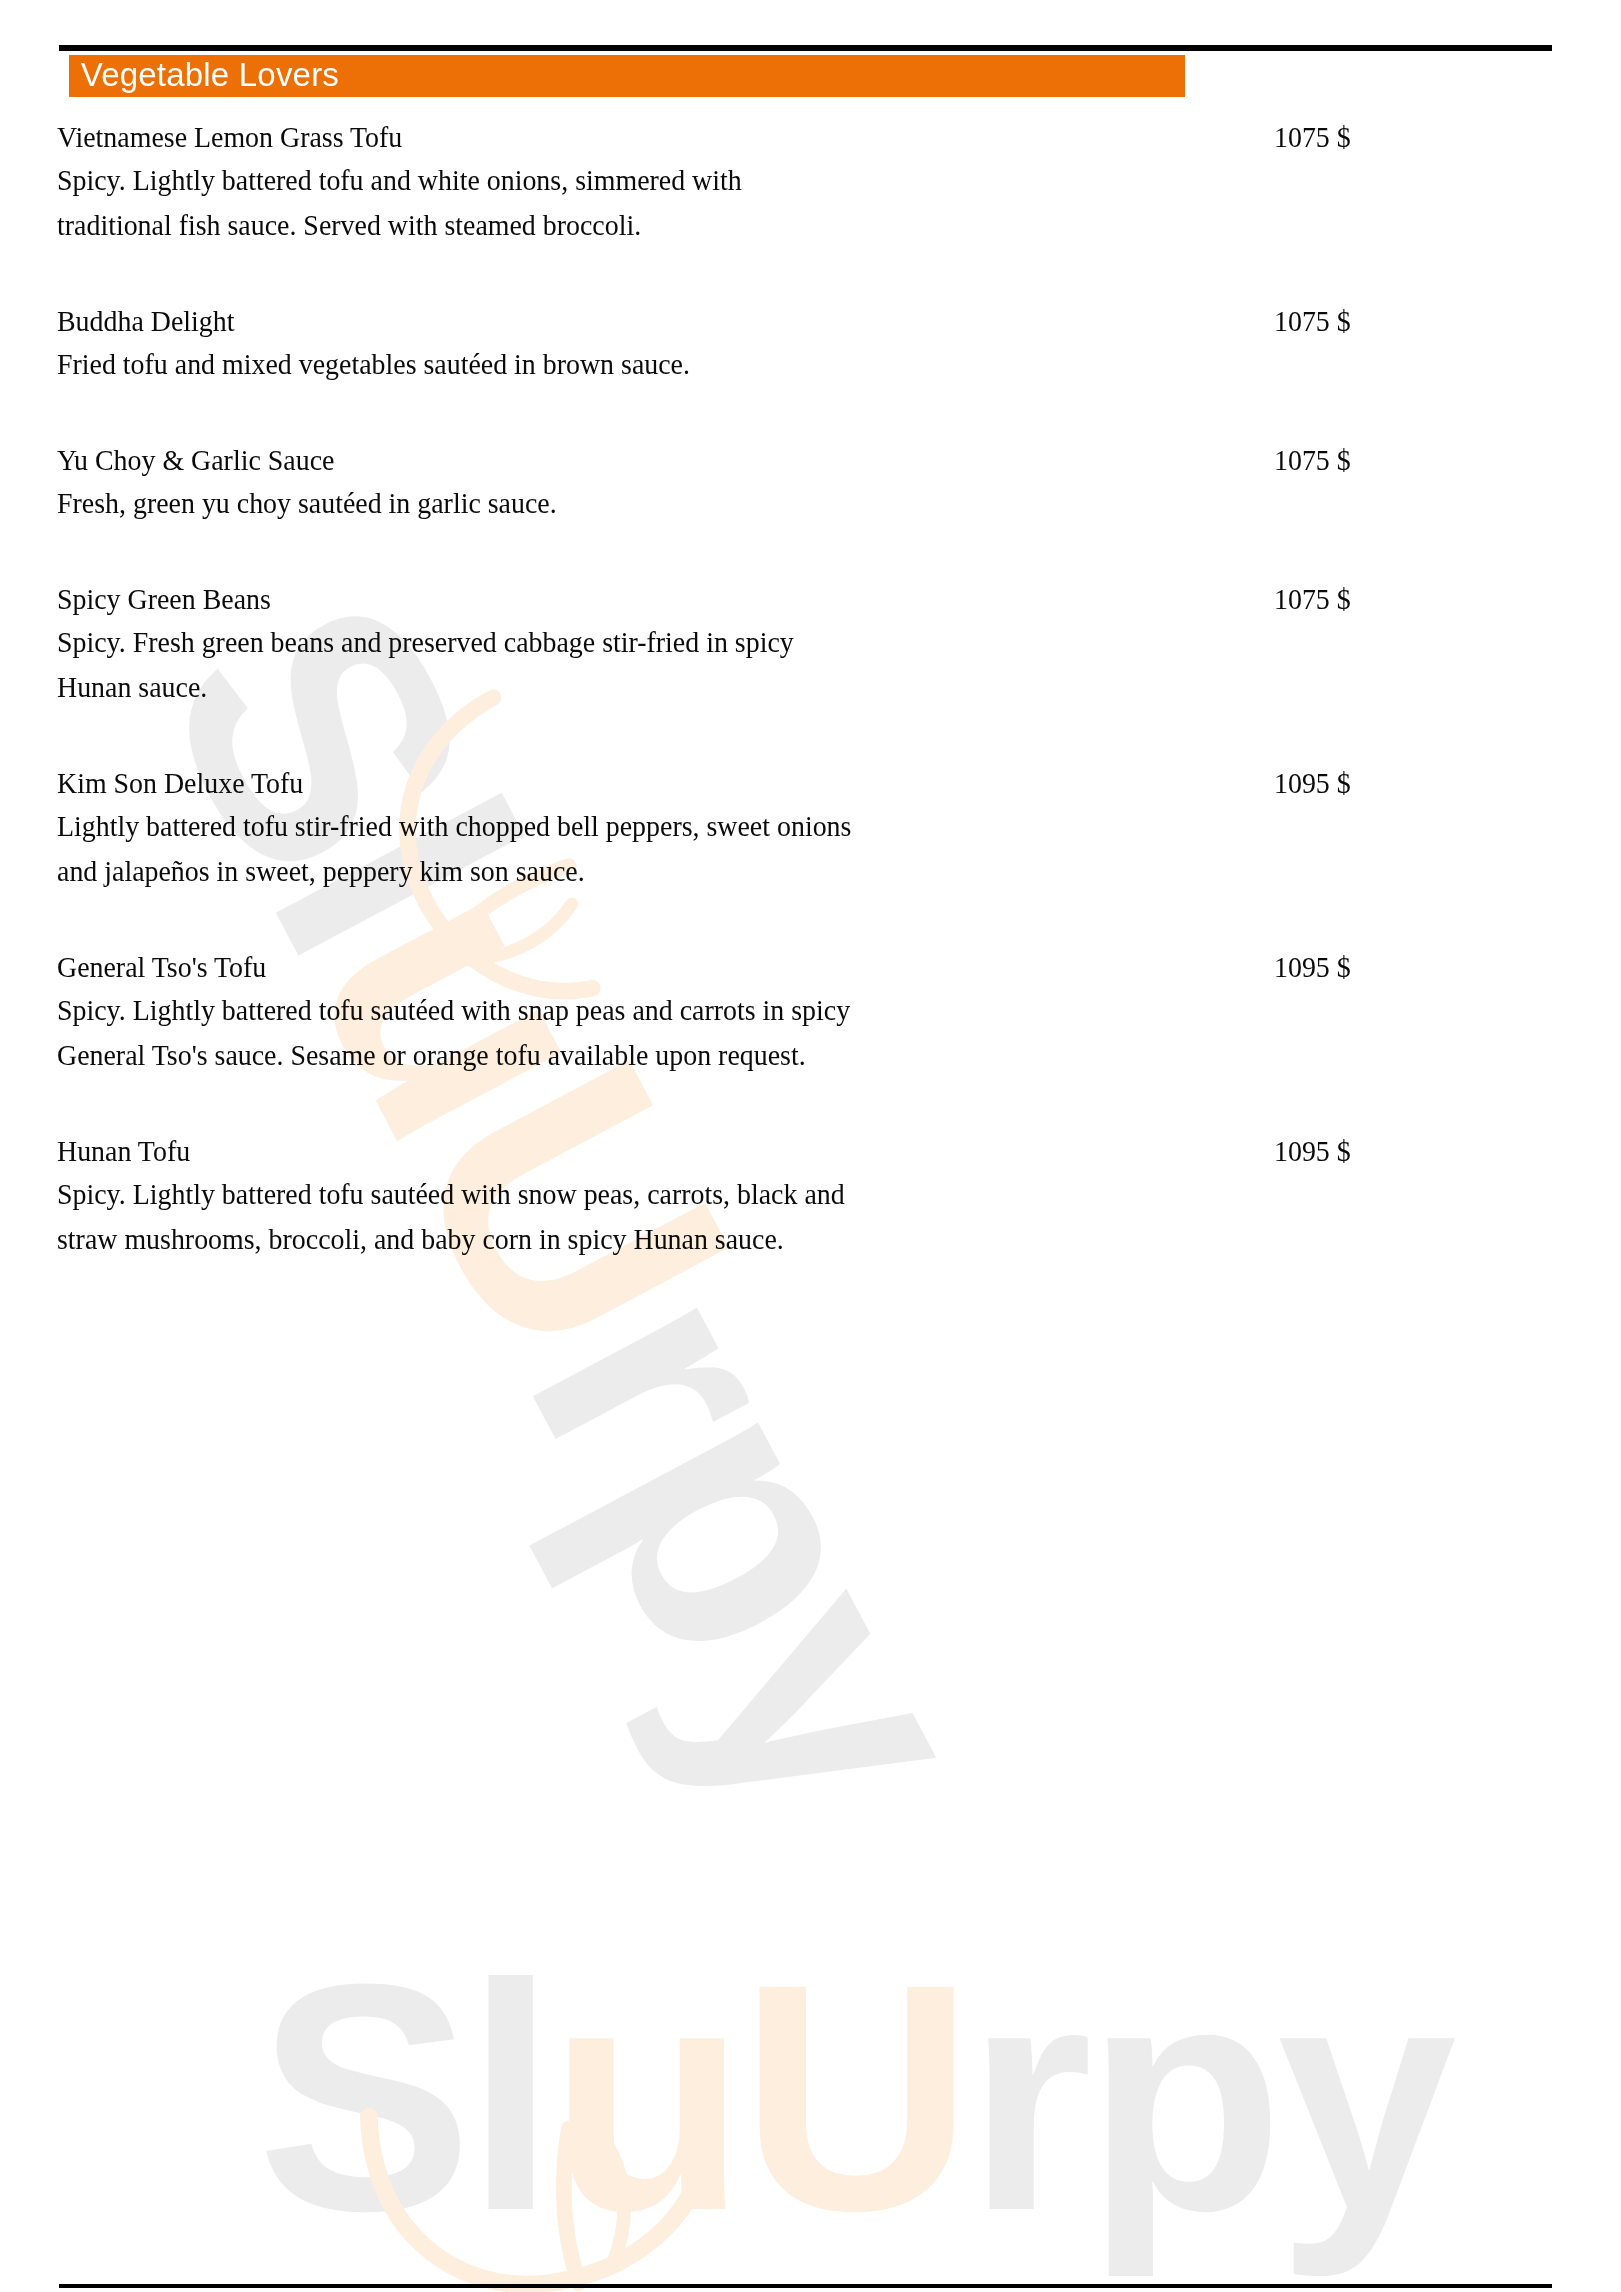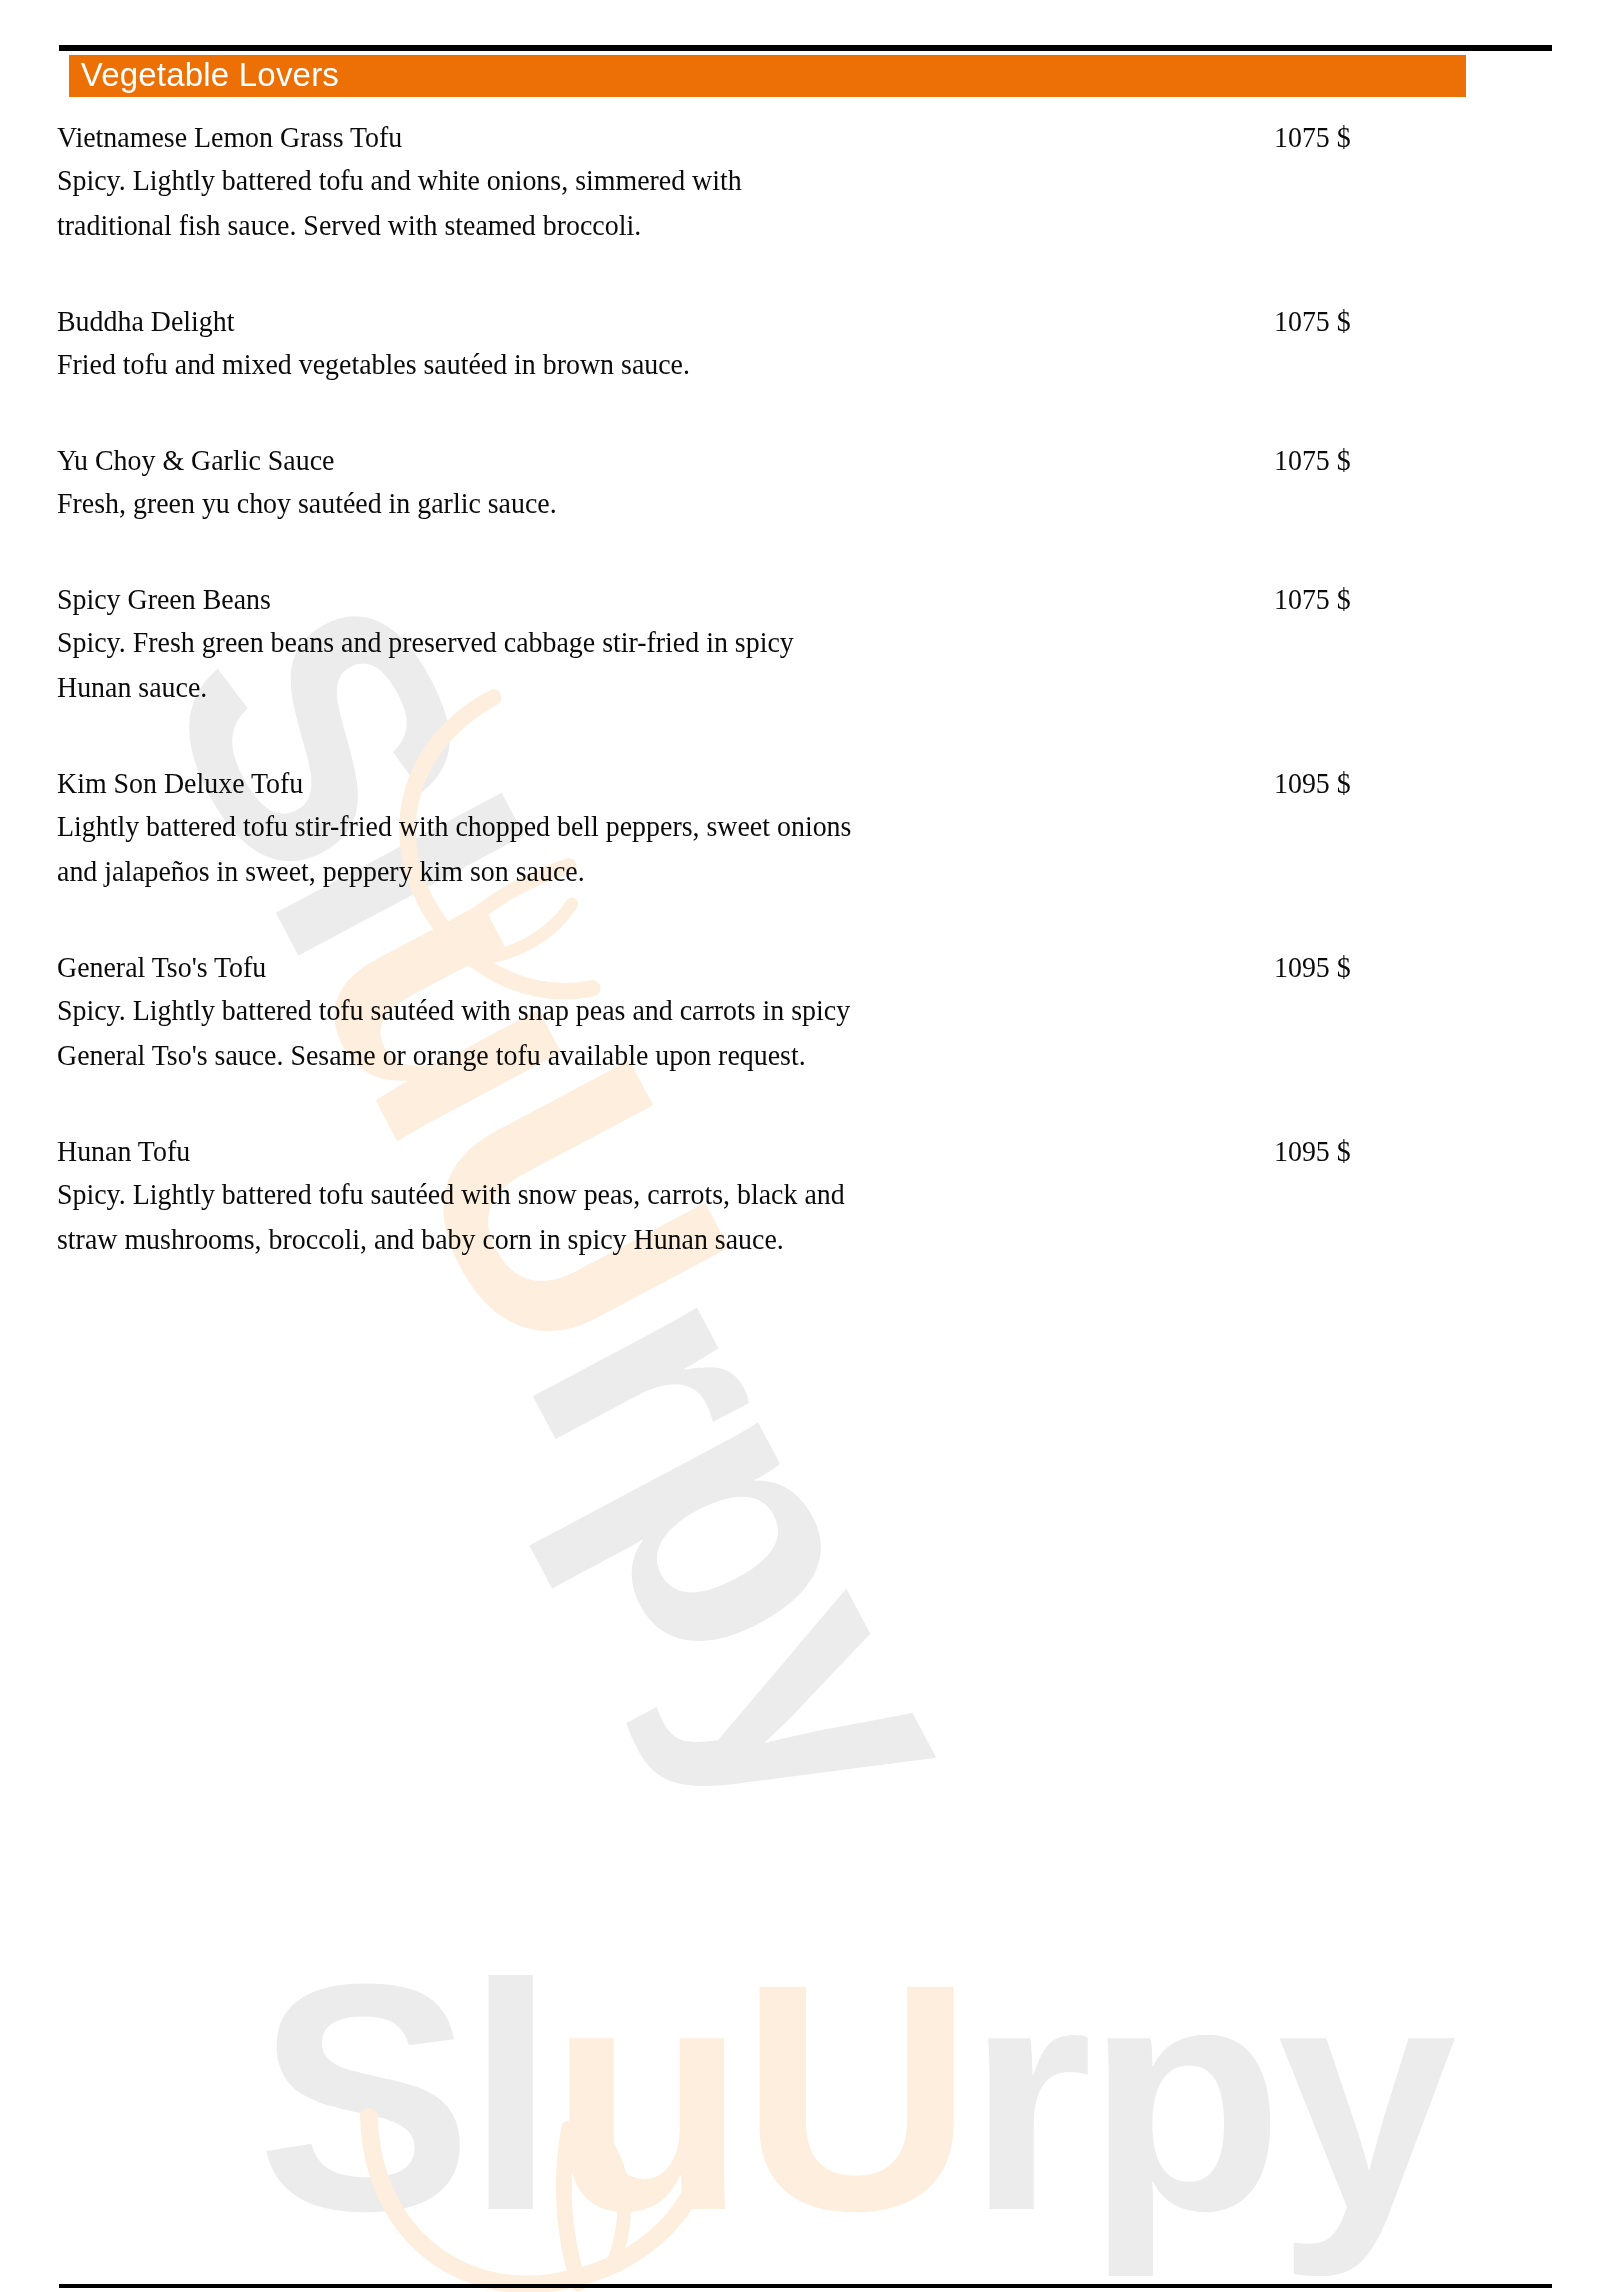--- a/index.html
+++ b/index.html
@@ -106,21 +106,21 @@
     width: 1493px;
     height: 3.9px;
     background: #000000;
   }
 
   
   .section-band {
     position: absolute;
     left: 69px;
     top: 55px;
-    width: 1397px;
+    width: 1116px;
     height: 42px;
     background: #ec7005;
   }
   .section-title {
     position: absolute;
     left: 11.8px;
     top: 50%;
     transform: translateY(-52%);
     color: #ffffff;
     font-family: "Liberation Sans", "DejaVu Sans", sans-serif;

